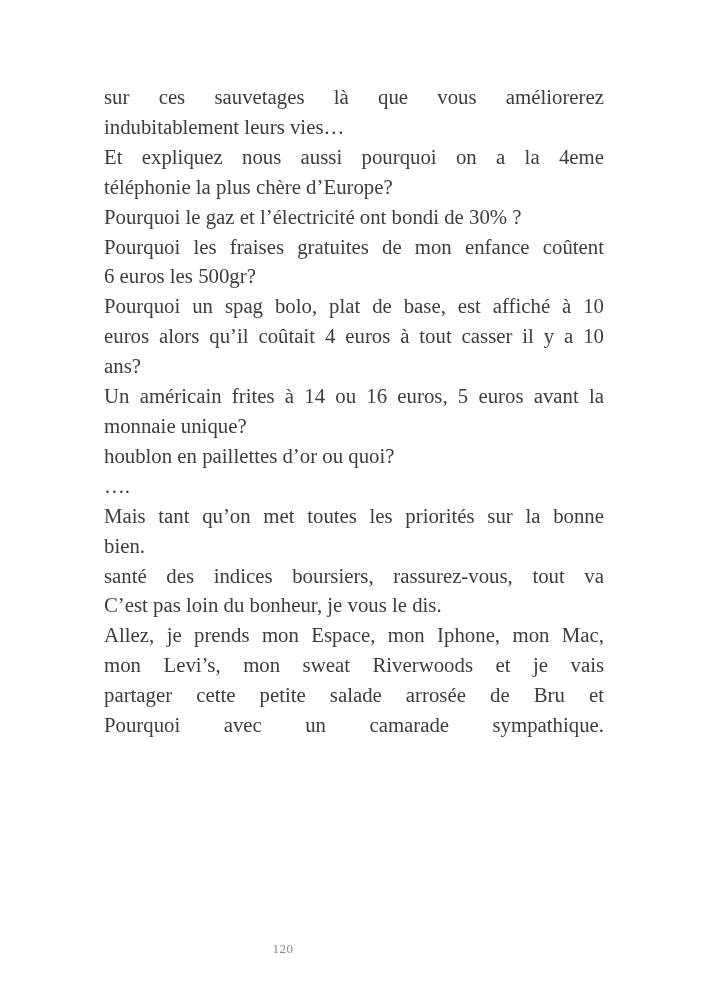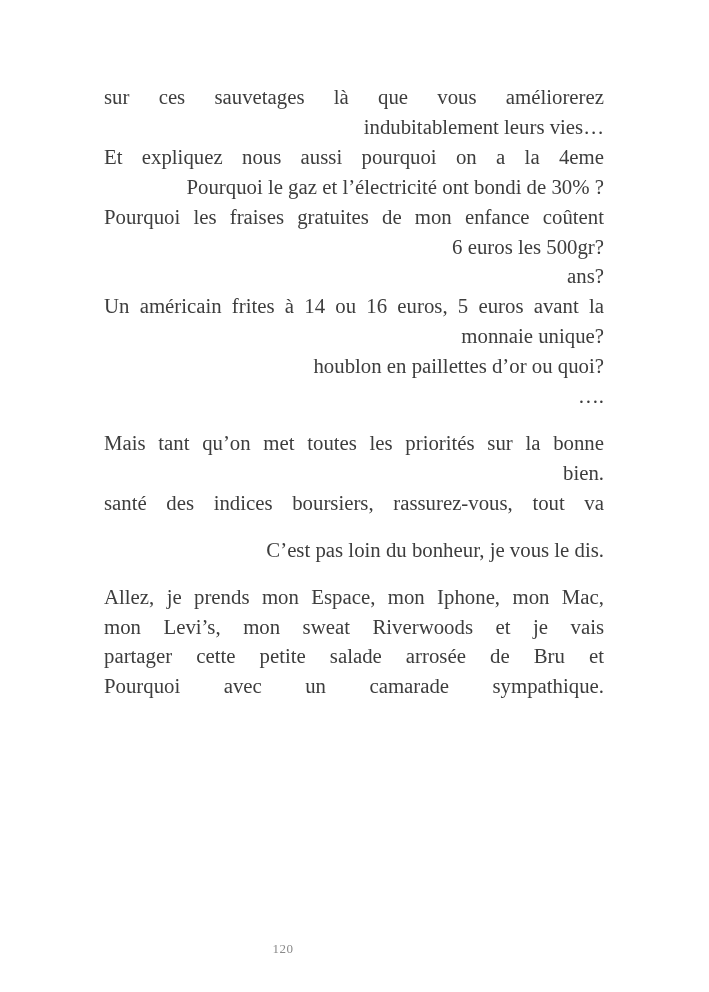--- a/index.html
+++ b/index.html
@@ -19,24 +19,24 @@
   }
   .text-block {
     position: absolute;
     left: 104px;
     top: 82px;
     width: 500px;
     font-size: 20.8px;
     line-height: 29.9px;
   }
   .para { margin: 0; }
-  .para + .para { margin-top: 17px; }
+  .para + .para { }
   .line {
     white-space: nowrap;
-    text-align: right;
+    text-align: left;
   }
   .line.j {
     white-space: normal;
     text-align: justify;
     text-align-last: justify;
   }
   .page-number {
     position: absolute;
     left: 0;
     top: 941px;
@@ -51,23 +51,26 @@
 <body>
 
 <div class="page">
 
   <div class="text-block">
 
     <div class="para">
       <div class="line j">sur ces sauvetages là que vous améliorerez</div>
       <div class="line">indubitablement leurs vies…</div>
       <div class="line j">Et expliquez nous aussi pourquoi on a la 4eme</div>
+      <div class="line">téléphonie la plus chère d’Europe?</div>
       <div class="line">Pourquoi le gaz et l’électricité ont bondi de 30% ?</div>
       <div class="line j">Pourquoi les fraises gratuites de mon enfance coûtent</div>
       <div class="line">6 euros les 500gr?</div>
+      <div class="line j">Pourquoi un spag bolo, plat de base, est affiché à 10</div>
+      <div class="line j">euros alors qu’il coûtait 4 euros à tout casser il y a 10</div>
       <div class="line">ans?</div>
       <div class="line j">Un américain frites à 14 ou 16 euros, 5 euros avant la</div>
       <div class="line">monnaie unique?</div>
       <div class="line">houblon en paillettes d’or ou quoi?</div>
       <div class="line">….</div>
     </div>
 
     <div class="para">
       <div class="line j">Mais tant qu’on met toutes les priorités sur la bonne</div>
       <div class="line">bien.</div>

